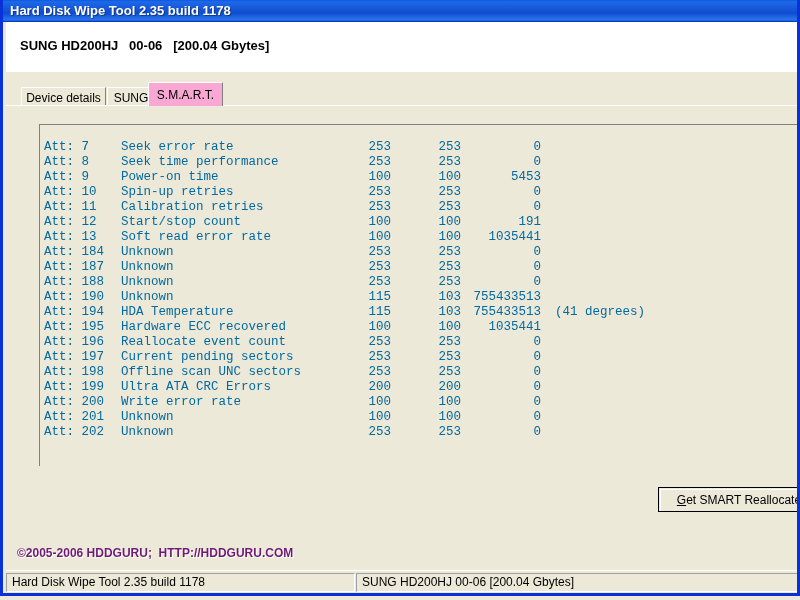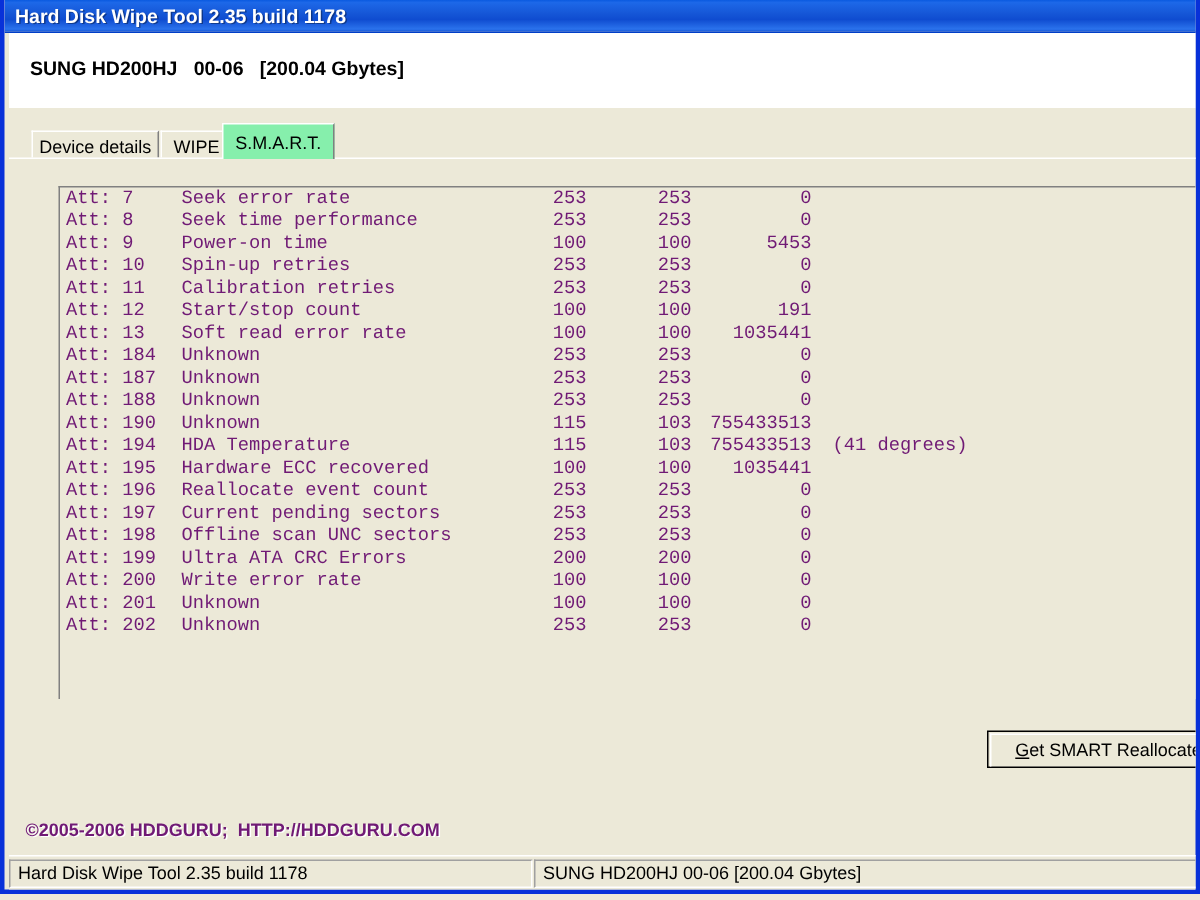--- a/index.html
+++ b/index.html
@@ -82,21 +82,21 @@
     white-space: nowrap;
     padding-top: 2px;
   }
   .tab.inactive {
     height: 19px;
     line-height: 16px;
   }
   .tab.active {
     height: 24px;
     line-height: 20px;
-    background: #86efac;
+    background: #f9a8d4;
     border-left: 1px solid #ffffff;
     border-top: 1px solid #ffffff;
     border-right: 1px solid #808080;
     z-index: 5;
   }
   #tab-0 { left: 15px;  width: 85px; }
   #tab-1 { left: 101px; width: 48px; }
   #tab-2 { left: 142px; width: 75px; }
 
   
@@ -121,25 +121,25 @@
   }
   #smart-panel .inner-hl {
     position: absolute;
     left: 1px; top: 1px;
     width: 779px; height: 1px;
     background: #ffffff;
     opacity: .0;
   }
   #smart-list {
     position: absolute;
-    left: 4px; top: 0;
+    left: 4px; top: 15px;
     font-family: "Liberation Mono", "DejaVu Sans Mono", monospace;
     font-size: 12.5px;
     line-height: 15px;
-    color: #701a75;
+    color: #0369a1;
     white-space: pre;
   }
   .smart-row { height: 15px; white-space: pre; }
   .c-att   { display: inline-block; width: 77px; }
   .c-name  { display: inline-block; width: 200px; }
   .c-cur   { display: inline-block; width: 70px; text-align: right; }
   .c-wst   { display: inline-block; width: 70px; text-align: right; }
   .c-raw   { display: inline-block; width: 80px; text-align: right; }
   .c-note  { display: inline-block; padding-left: 14px; }
 
@@ -217,21 +217,21 @@
   <div id="titlebar">
     <div class="caption">Hard Disk Wipe Tool 2.35 build 1178</div>
   </div>
 
   <div id="drive-header">
     <div class="txt">SUNG HD200HJ   00-06   [200.04 Gbytes]</div>
   </div>
 
   <div id="tabstrip">
     <div class="tab inactive" id="tab-0">Device details</div>
-    <div class="tab inactive" id="tab-1">WIPE</div>
+    <div class="tab inactive" id="tab-1">SUNG</div>
     <div class="tab active" id="tab-2">S.M.A.R.T.</div>
   </div>
 
   <div id="tabpage"></div>
 
   <div id="smart-panel">
     <div class="inner-hl"></div>
     <div id="smart-list"><div class="smart-row"><span class="c-att">Att: 7</span><span class="c-name">Seek error rate</span><span class="c-cur">253</span><span class="c-wst">253</span><span class="c-raw">0</span></div><div class="smart-row"><span class="c-att">Att: 8</span><span class="c-name">Seek time performance</span><span class="c-cur">253</span><span class="c-wst">253</span><span class="c-raw">0</span></div><div class="smart-row"><span class="c-att">Att: 9</span><span class="c-name">Power-on time</span><span class="c-cur">100</span><span class="c-wst">100</span><span class="c-raw">5453</span></div><div class="smart-row"><span class="c-att">Att: 10</span><span class="c-name">Spin-up retries</span><span class="c-cur">253</span><span class="c-wst">253</span><span class="c-raw">0</span></div><div class="smart-row"><span class="c-att">Att: 11</span><span class="c-name">Calibration retries</span><span class="c-cur">253</span><span class="c-wst">253</span><span class="c-raw">0</span></div><div class="smart-row"><span class="c-att">Att: 12</span><span class="c-name">Start/stop count</span><span class="c-cur">100</span><span class="c-wst">100</span><span class="c-raw">191</span></div><div class="smart-row"><span class="c-att">Att: 13</span><span class="c-name">Soft read error rate</span><span class="c-cur">100</span><span class="c-wst">100</span><span class="c-raw">1035441</span></div><div class="smart-row"><span class="c-att">Att: 184</span><span class="c-name">Unknown</span><span class="c-cur">253</span><span class="c-wst">253</span><span class="c-raw">0</span></div><div class="smart-row"><span class="c-att">Att: 187</span><span class="c-name">Unknown</span><span class="c-cur">253</span><span class="c-wst">253</span><span class="c-raw">0</span></div><div class="smart-row"><span class="c-att">Att: 188</span><span class="c-name">Unknown</span><span class="c-cur">253</span><span class="c-wst">253</span><span class="c-raw">0</span></div><div class="smart-row"><span class="c-att">Att: 190</span><span class="c-name">Unknown</span><span class="c-cur">115</span><span class="c-wst">103</span><span class="c-raw">755433513</span></div><div class="smart-row"><span class="c-att">Att: 194</span><span class="c-name">HDA Temperature</span><span class="c-cur">115</span><span class="c-wst">103</span><span class="c-raw">755433513</span><span class="c-note">(41 degrees)</span></div><div class="smart-row"><span class="c-att">Att: 195</span><span class="c-name">Hardware ECC recovered</span><span class="c-cur">100</span><span class="c-wst">100</span><span class="c-raw">1035441</span></div><div class="smart-row"><span class="c-att">Att: 196</span><span class="c-name">Reallocate event count</span><span class="c-cur">253</span><span class="c-wst">253</span><span class="c-raw">0</span></div><div class="smart-row"><span class="c-att">Att: 197</span><span class="c-name">Current pending sectors</span><span class="c-cur">253</span><span class="c-wst">253</span><span class="c-raw">0</span></div><div class="smart-row"><span class="c-att">Att: 198</span><span class="c-name">Offline scan UNC sectors</span><span class="c-cur">253</span><span class="c-wst">253</span><span class="c-raw">0</span></div><div class="smart-row"><span class="c-att">Att: 199</span><span class="c-name">Ultra ATA CRC Errors</span><span class="c-cur">200</span><span class="c-wst">200</span><span class="c-raw">0</span></div><div class="smart-row"><span class="c-att">Att: 200</span><span class="c-name">Write error rate</span><span class="c-cur">100</span><span class="c-wst">100</span><span class="c-raw">0</span></div><div class="smart-row"><span class="c-att">Att: 201</span><span class="c-name">Unknown</span><span class="c-cur">100</span><span class="c-wst">100</span><span class="c-raw">0</span></div><div class="smart-row"><span class="c-att">Att: 202</span><span class="c-name">Unknown</span><span class="c-cur">253</span><span class="c-wst">253</span><span class="c-raw">0</span></div></div>
   </div>
 

